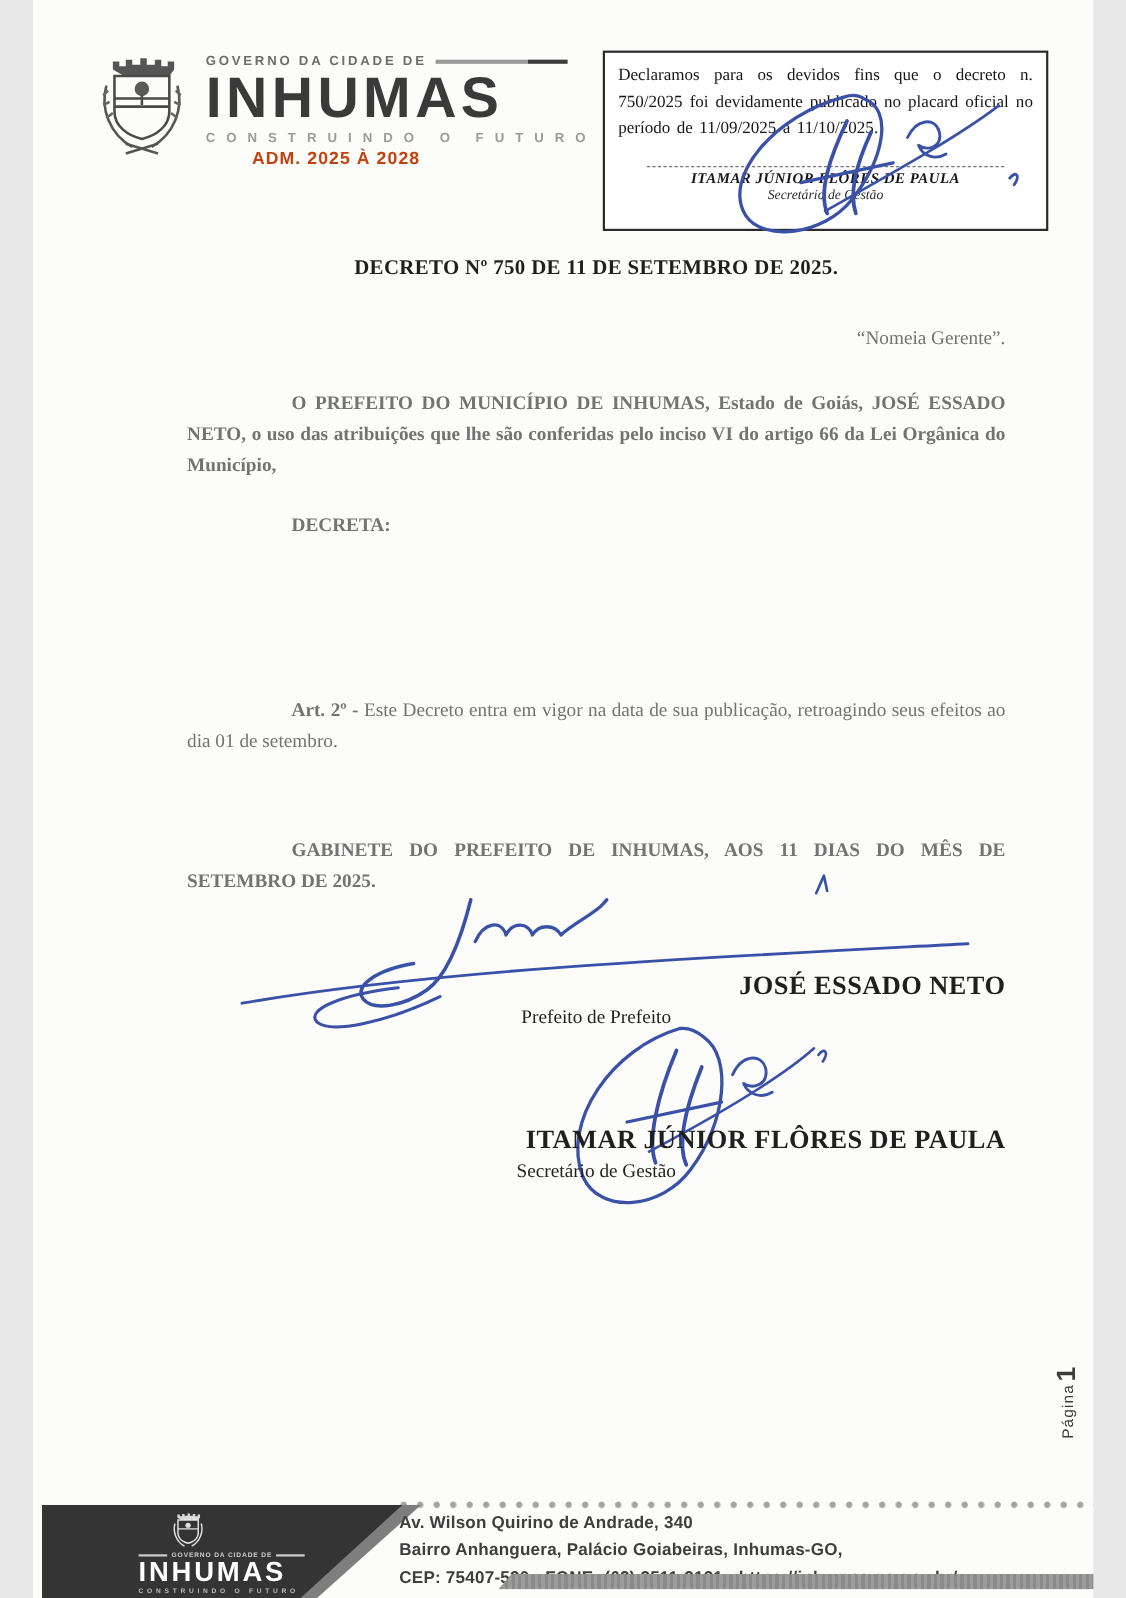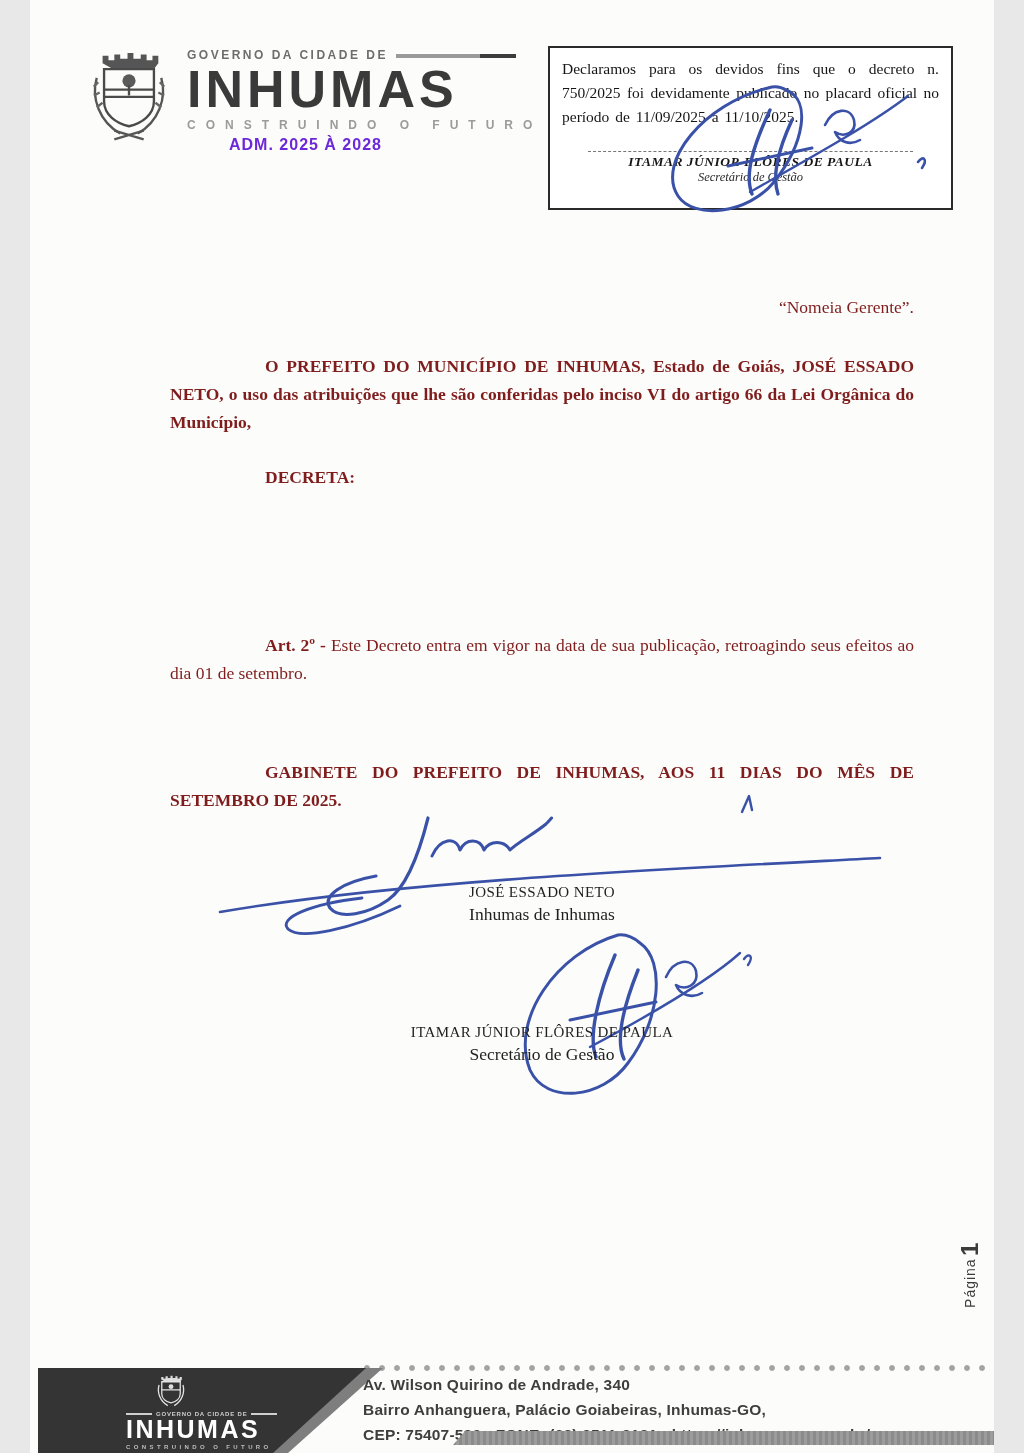--- a/index.html
+++ b/index.html
@@ -28,21 +28,21 @@
     border-top: 1px solid #fff; }
   .hdr-city {
     font-size: 52px; font-weight: 800; letter-spacing: 4px; color: #3a3a3a;
     line-height: 1.02; margin-top: 1px;
   }
   .hdr-slogan {
     font-size: 12px; letter-spacing: 10px; color: #9b9b9b; font-weight: bold;
     margin-top: 2px;
   }
   .hdr-adm {
-    font-size: 16px; font-weight: 800; color: #6d28d9; letter-spacing: 1px;
+    font-size: 16px; font-weight: 800; color: #c2410c; letter-spacing: 1px;
     margin-top: 4px; margin-left: 42px;
   }
 
   
   .stamp {
     position: absolute; left: 518px; top: 46px; width: 405px; height: 164px;
     border: 2px solid #2a2a2a; background: #fff;
     padding: 9px 12px 6px 12px;
   }
   .stamp-text {
@@ -54,35 +54,35 @@
   }
   .stamp-name {
     text-align: center; font-weight: bold; font-style: italic; font-size: 13.5px;
     letter-spacing: 0.5px; color: #161616;
   }
   .stamp-role { text-align: center; font-style: italic; font-size: 12.5px; color: #2a2a2a; }
 
   
   .para {
     position: absolute; left: 140px; width: 744px;
-    font-size: 17.5px; line-height: 28px; text-align: justify; color: #7f1d1d;
+    font-size: 17.5px; line-height: 28px; text-align: justify; color: #737373;
   }
   .indent { text-indent: 95px; }
   .doc-title {
     position: absolute; left: 140px; width: 744px; top: 233px;
     text-align: center; font-size: 19px; font-weight: bold; letter-spacing: 0.3px;
   }
   .epigraph { top: 293px; text-align: right; font-size: 17.5px; }
   .decreta-p { top: 463px; font-weight: bold; }
   .closing-p { top: 716px; }
   .gabinete-p { top: 758px; font-weight: bold; }
   .sig-block { position: absolute; left: 140px; width: 744px; text-align: center; }
   .mayor-block { top: 884px; }
   .secretary-block { top: 1024px; }
-  .sig-name { font-weight: normal; font-size: 15px; letter-spacing: 0.4px; }
+  .sig-name { font-weight: bold; font-size: 24px; letter-spacing: 0.4px; text-align: right; }
   .sig-role { font-size: 17.5px; margin-top: 3px; }
 
   
   .ink { position: absolute; pointer-events: none; }
   .ink path { fill: none; stroke: #3a51a8; stroke-linecap: round; stroke-linejoin: round; }
 
   
   .pagenum {
     position: absolute; right: 10px; top: 1242px;
     writing-mode: vertical-rl; transform: rotate(180deg);
@@ -169,20 +169,21 @@
   <svg class="ink" style="left:590px; top:70px;" width="330" height="150" viewBox="0 0 330 150">
     <path d="M148 18 C 84 34 36 92 58 126 C 74 150 128 144 154 112 C 184 74 192 30 166 20 C 160 16 154 16 148 18" stroke-width="3"></path>
     <path d="M150 40 C 134 74 124 104 132 124" stroke-width="3.4"></path>
     <path d="M172 50 C 158 80 152 106 158 124" stroke-width="3.4"></path>
     <path d="M108 96 L 192 78" stroke-width="3"></path>
     <path d="M205 55 C 213 38 230 36 234 50 C 237 63 224 68 215 62 C 219 72 230 76 240 70" stroke-width="2.6"></path>
     <path d="M130 122 C 190 88 250 55 288 26" stroke-width="2.4"></path>
     <path d="M298 92 C 303 85 308 89 302 98" stroke-width="2.6"></path>
   </svg>
 
+  <div class="doc-title">DECRETO Nº 750 DE 11 DE SETEMBRO DE 2025.</div>
 
   <div class="para epigraph">“Nomeia Gerente”.</div>
 
   <p class="para indent" style="top:352px;font-weight:bold;"><b>O PREFEITO DO MUNICÍPIO DE INHUMAS,</b><span> Estado de Goiás, </span><b>JOSÉ ESSADO NETO,</b><span> o uso das atribuições que lhe são conferidas pelo inciso VI do artigo 66 da Lei Orgânica do Município,</span></p>
 
   <p class="para indent decreta-p">DECRETA:</p>
 
 
   <p class="para indent" style="top:631px;"><b>Art. 2º - </b><span>Este Decreto entra em vigor na data de sua publicação, retroagindo seus efeitos ao dia 01 de setembro.</span></p>
 
@@ -192,21 +193,21 @@
   <svg class="ink" style="left:170px; top:788px;" width="700" height="160" viewBox="0 0 700 160">
     <path d="M20 124 C 200 93 450 82 680 70" stroke-width="2.6"></path>
     <path d="M228 30 C 220 62 208 98 188 112 C 168 126 140 132 130 120 C 122 108 142 94 176 88" stroke-width="3.2"></path>
     <path d="M200 118 C 150 142 100 152 88 141 C 78 130 110 116 162 110" stroke-width="2.8"></path>
     <path d="M232 68 C 240 50 256 48 260 62 C 266 50 280 50 284 62 C 290 52 304 52 310 62 C 318 54 334 46 346 36 C 352 30 354 27 348 34" stroke-width="3"></path>
     <path d="M542 24 L 549 8 L 552 22" stroke-width="2.4"></path>
   </svg>
 
   <div class="sig-block mayor-block">
     <div class="sig-name">JOSÉ ESSADO NETO</div>
-    <div class="sig-role">Inhumas de Inhumas</div>
+    <div class="sig-role">Prefeito de Prefeito</div>
   </div>
 
   <svg class="ink" style="left:440px; top:925px;" width="290" height="180" viewBox="0 0 290 180">
     <path d="M148 10 C 86 28 40 95 60 145 C 76 180 132 174 158 138 C 190 96 196 36 170 18 C 163 12 156 9 148 10" stroke-width="3"></path>
     <path d="M145 30 C 128 70 118 112 126 132" stroke-width="3.4"></path>
     <path d="M168 45 C 152 85 146 117 154 134" stroke-width="3.4"></path>
     <path d="M100 95 L 186 77" stroke-width="3"></path>
     <path d="M196 52 C 204 34 222 32 226 46 C 229 60 216 66 206 60 C 210 70 222 74 232 68" stroke-width="2.6"></path>
     <path d="M120 122 C 180 90 240 55 270 28" stroke-width="2.4"></path>
     <path d="M274 34 C 279 27 284 31 278 40" stroke-width="2.4"></path>

